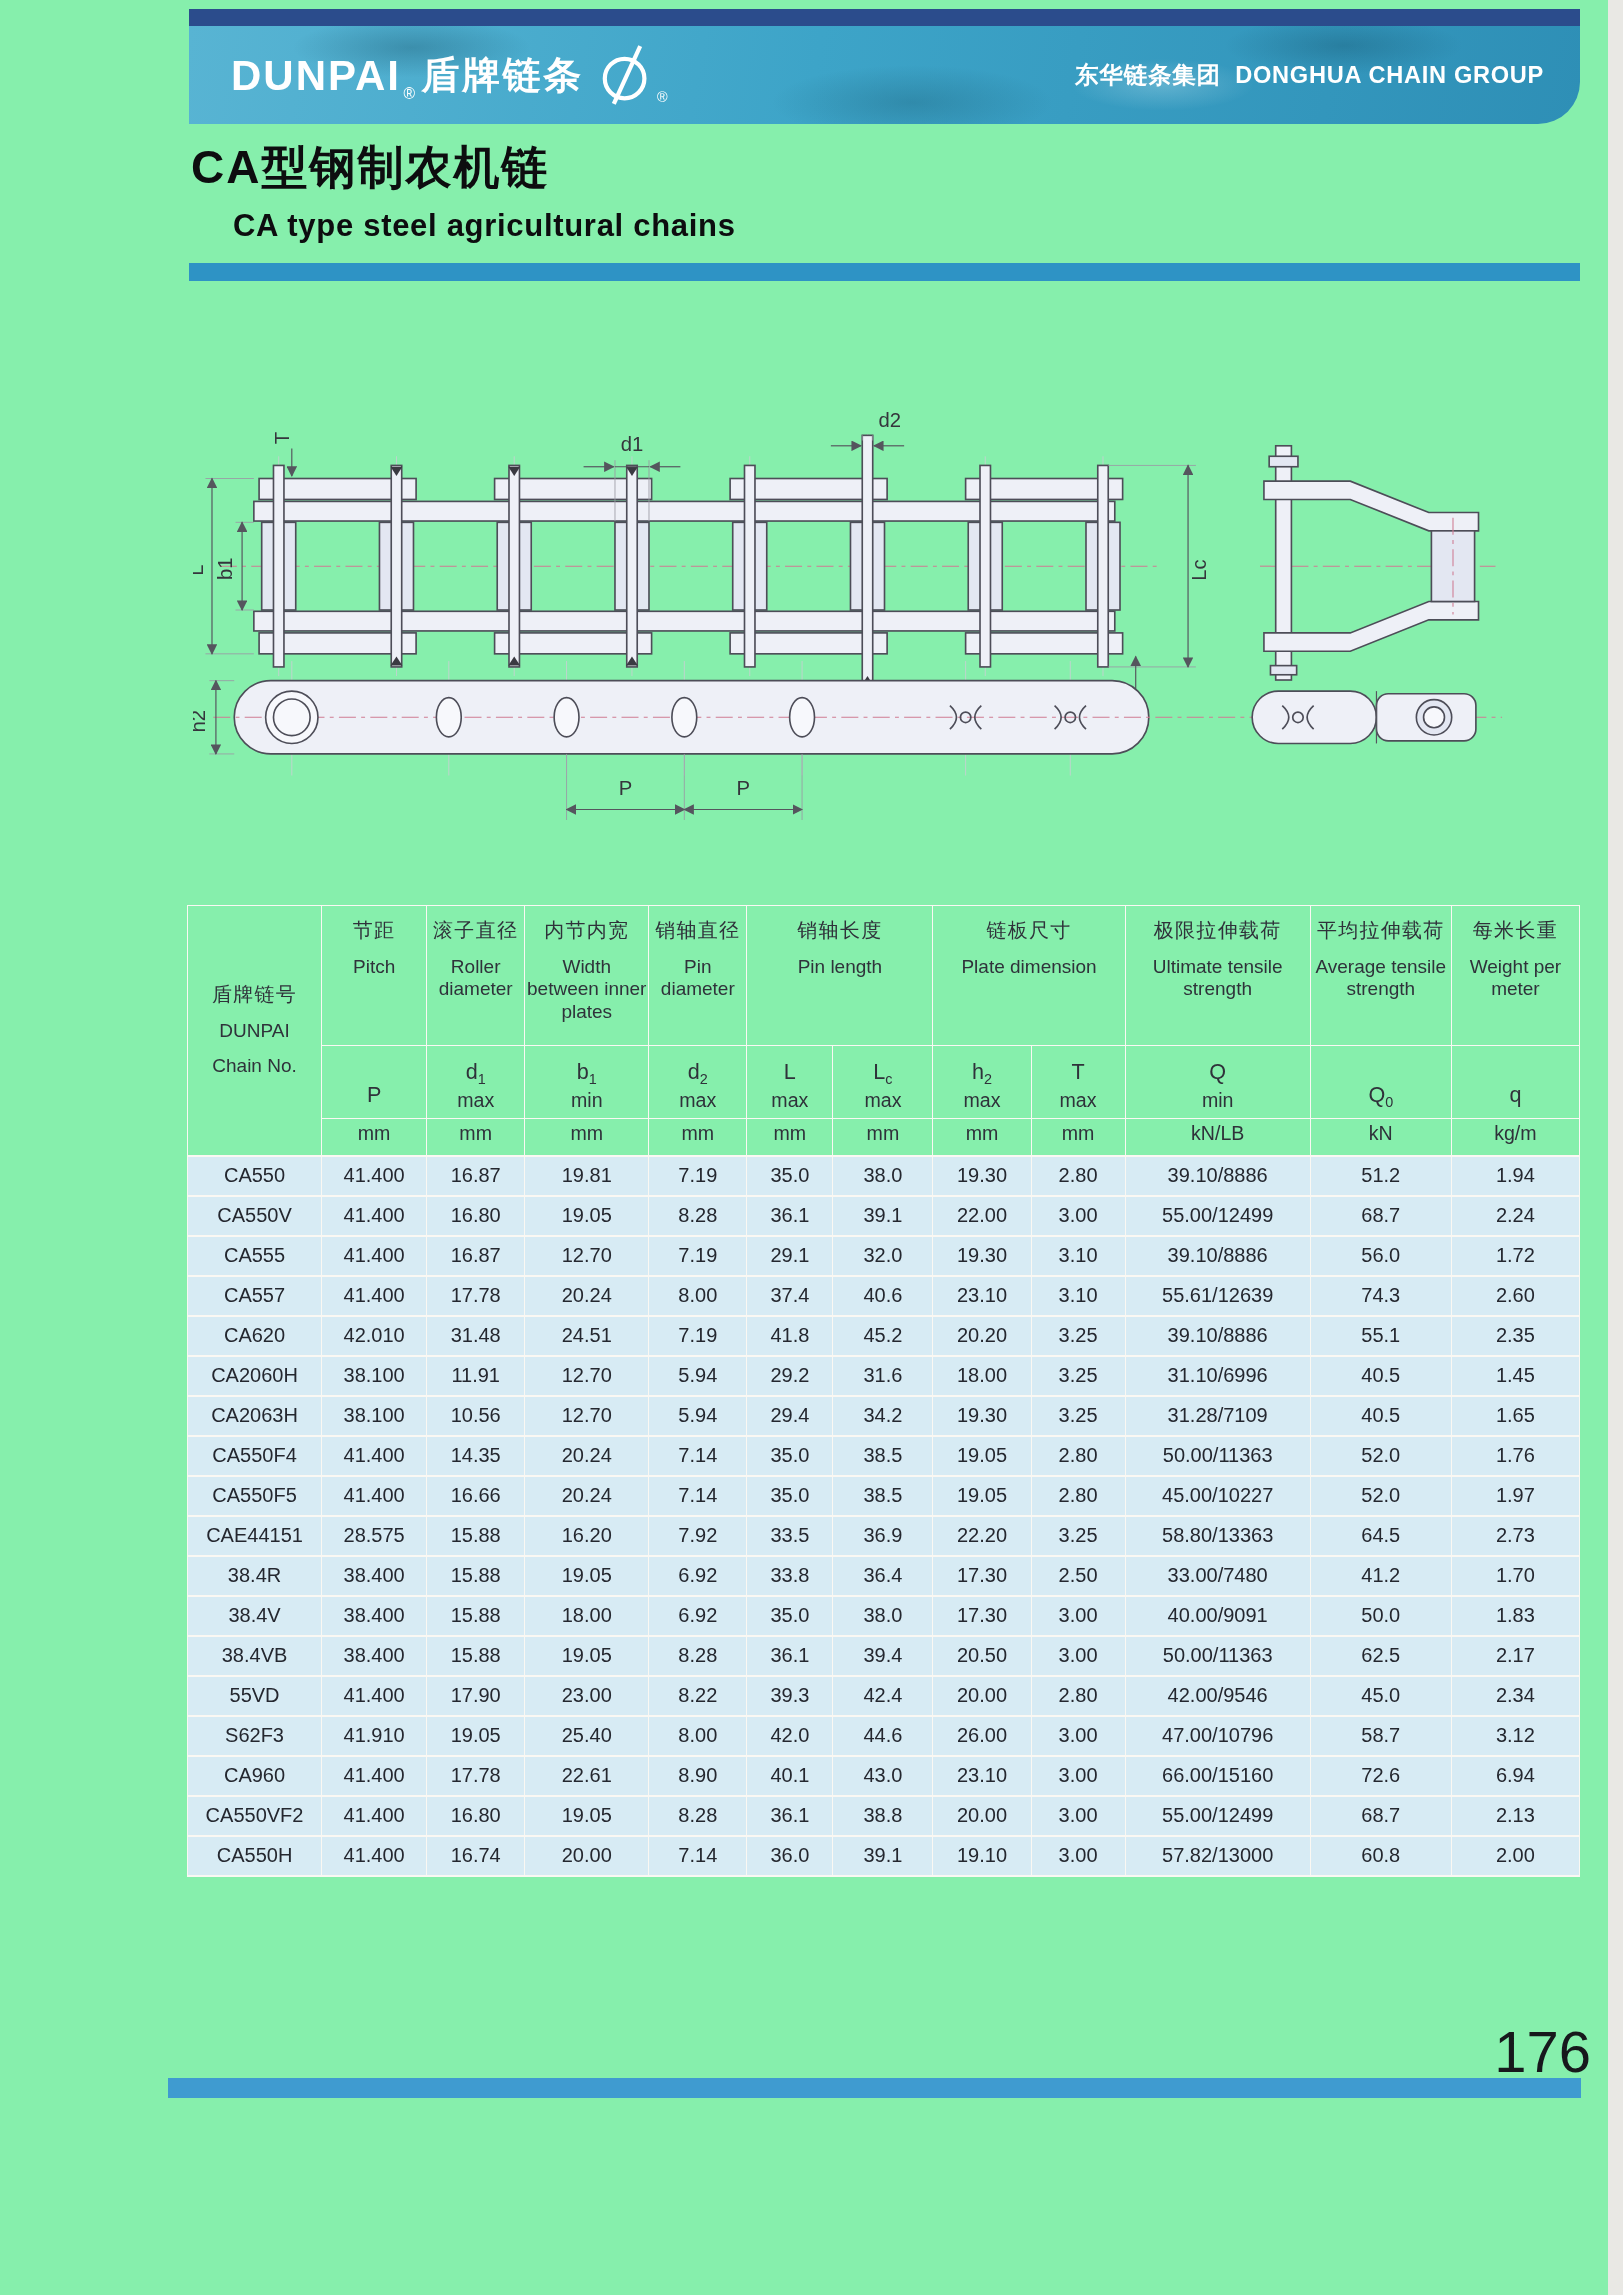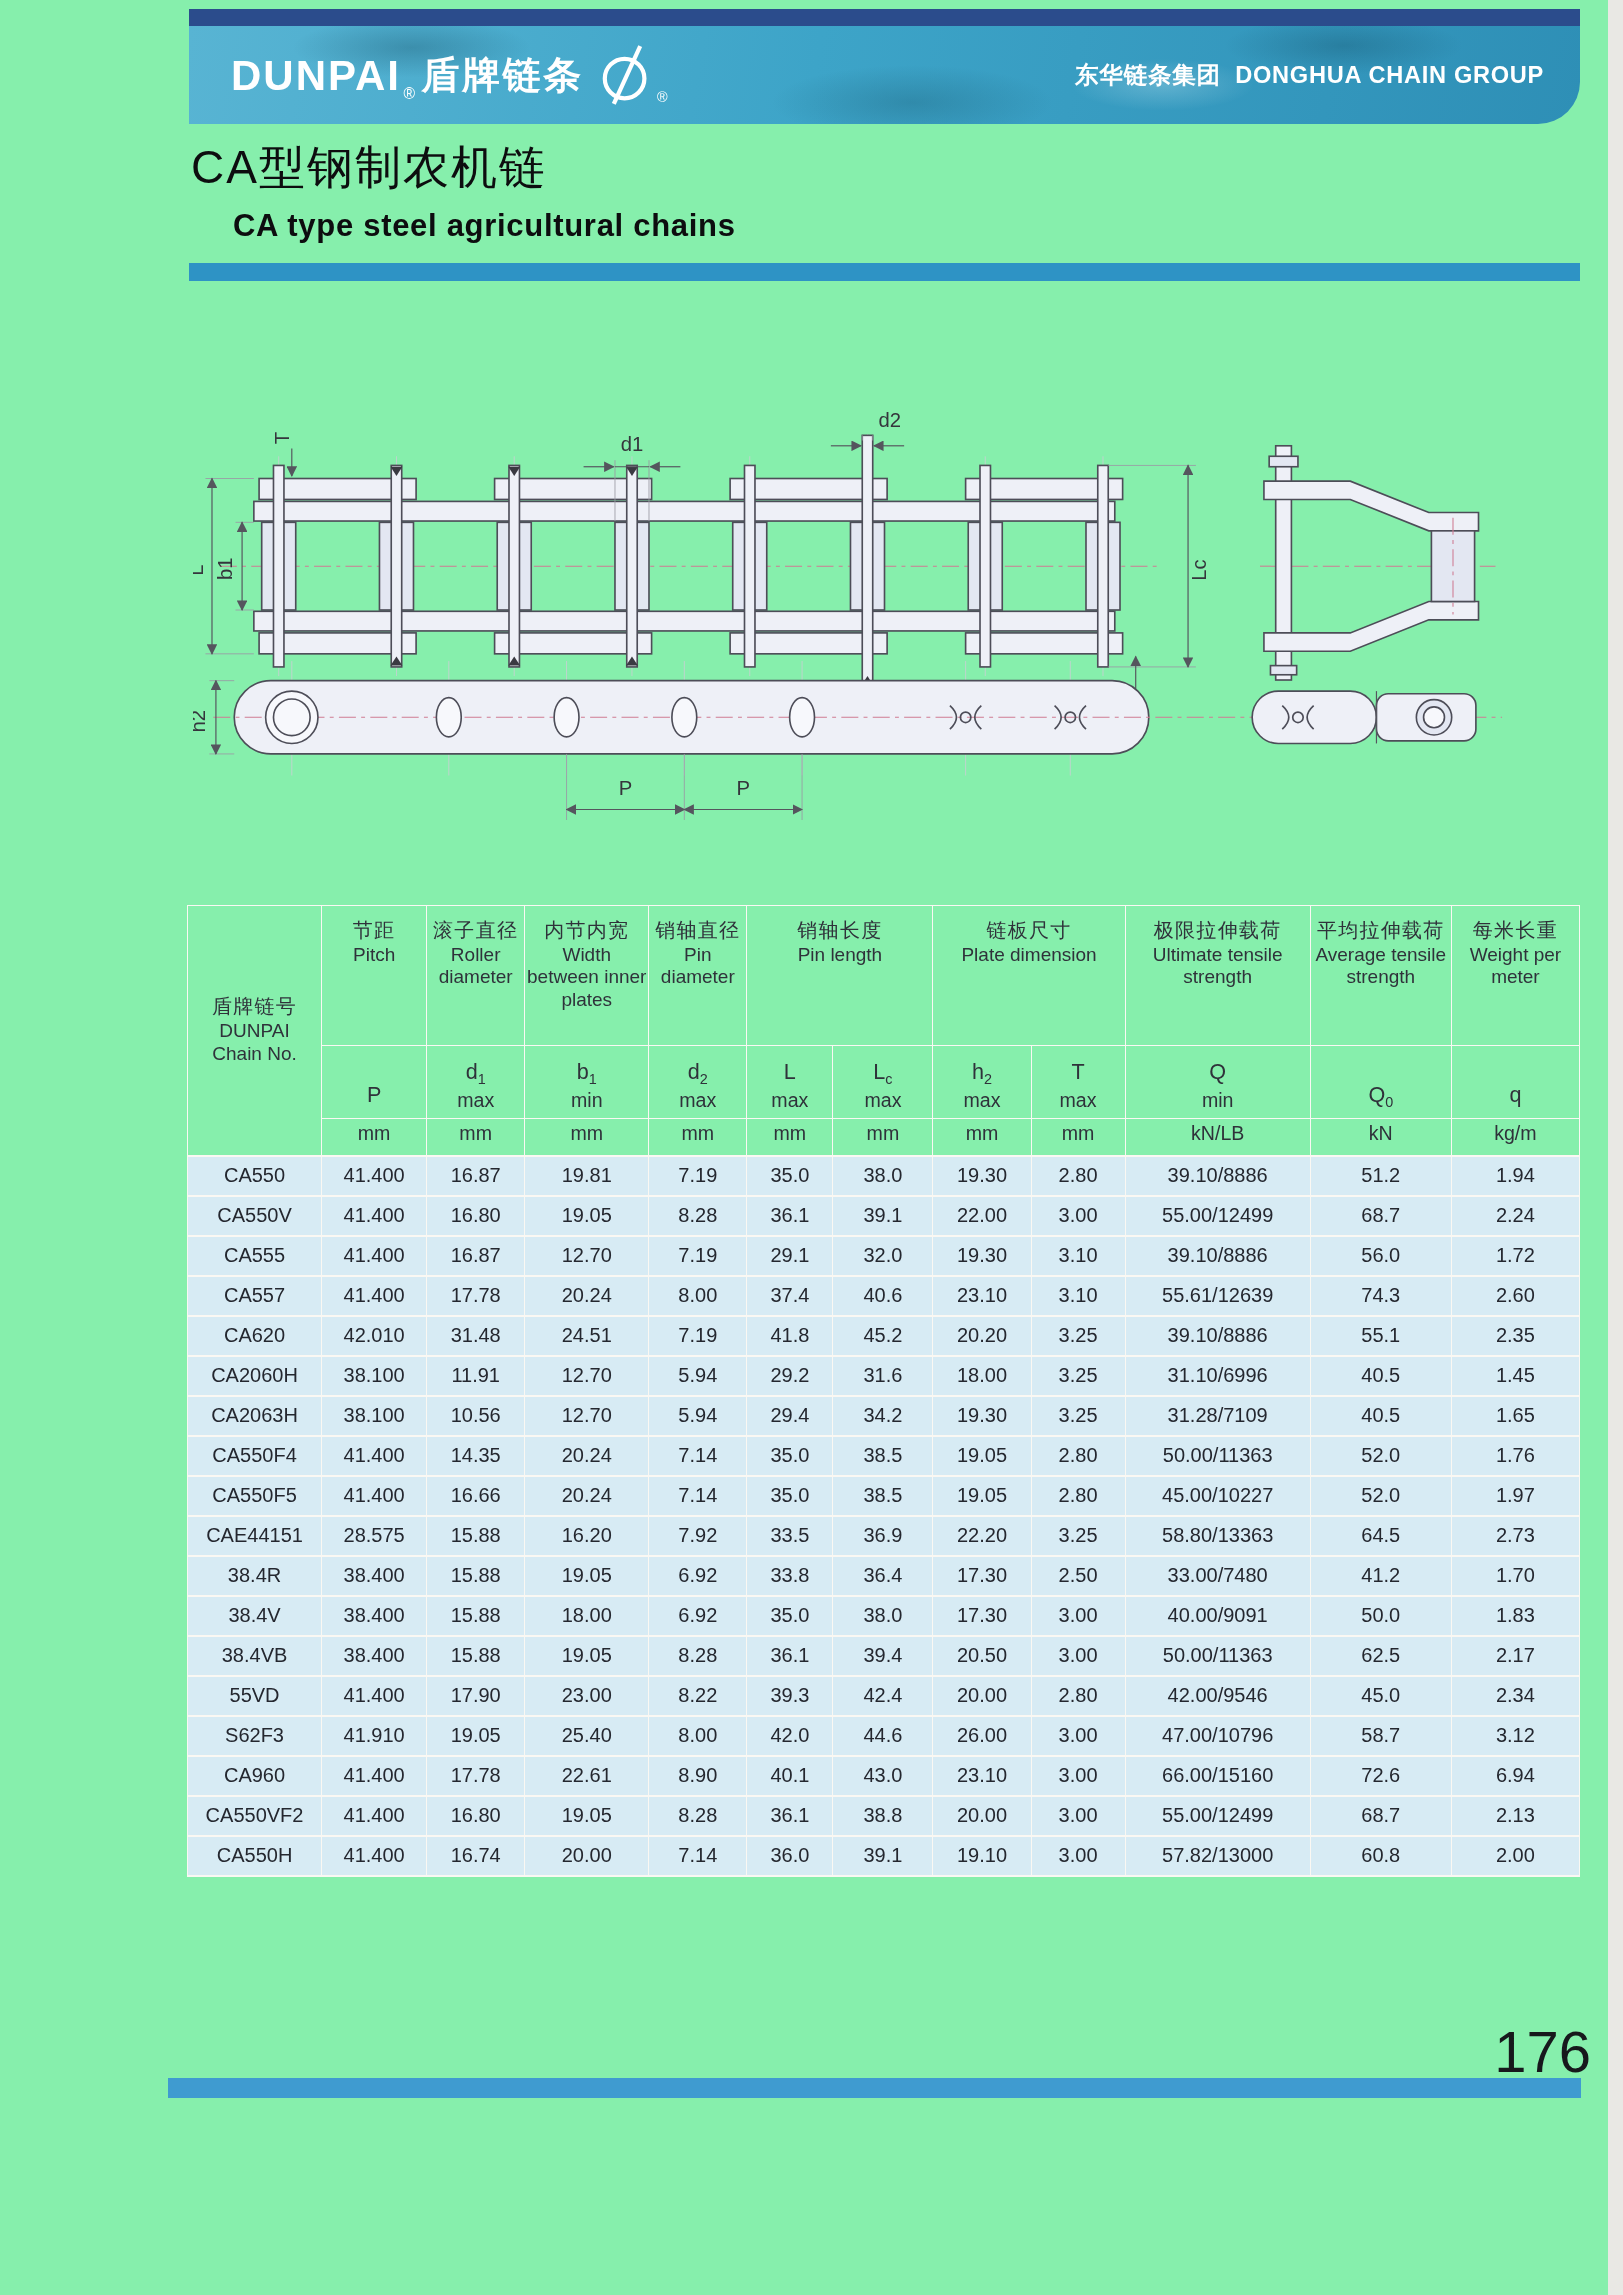--- a/index.html
+++ b/index.html
@@ -22,21 +22,21 @@
   .brand-en { font-size:42px; font-weight:bold; letter-spacing:2px; }
   .reg { font-size:15.7px; align-self:flex-end; margin:0 6.5px 3.9px 2.6px; }
   .brand-cn { font-size:38px; font-weight:bold; letter-spacing:2.6px; }
   .logo-mark { margin-left:13px; display:flex; align-items:center; }
   .reg2 { font-size:14.4px; align-self:flex-end; margin-bottom:2.6px; }
   .group { position:absolute; right:36px; top:50%; transform:translateY(-50%);
            color:#ffffff; font-size:23.6px; font-weight:bold; letter-spacing:0.7px; }
 
   
   .title-block { position:absolute; left:191px; top:137px; color:#0d0d0f; }
-  .title-cn { font-size:46px; font-weight:normal; letter-spacing:2px; }
+  .title-cn { font-size:46px; font-weight:bold; letter-spacing:2px; }
   .title-en { font-size:31px; font-weight:bold; letter-spacing:0.7px; margin-top:9.2px;margin-left:42px; }
   .title-rule { position:absolute; left:189px; top:263px; width:1391px; height:17.7px; background:#2e93c5; }
 
   
   .drawings { position:absolute; left:193px; top:383px; width:1313px; height:507px; }
   .metal  { fill:#eef0f7; stroke:#4d4d58; stroke-width:2.5; }
   .metal2 { fill:#e3e7f2; stroke:#4d4d58; stroke-width:2.5; }
   .hole   { fill:#f7f8fc; stroke:#4d4d58; stroke-width:2.5; }
   .dim  { stroke:#55555e; stroke-width:1.8; fill:none; }
   .ext  { stroke:#9a9aa4; stroke-width:1.3; }
@@ -49,21 +49,21 @@
   .table-wrap { position:absolute; left:187px; top:905px; width:1393px; }
   table.spec { width:100%; border-collapse:collapse; table-layout:fixed; }
   .col0{width:134px}.col1{width:105px}.col2{width:98px}.col3{width:124px}
   .col4{width:98px}.col5{width:86px}.col6{width:100px}.col7{width:98px}
   .col8{width:94px}.col9{width:185px}.col10{width:141px}.col11{width:128px}
   table.spec th, table.spec td { border:1.3px solid #faf8f3; font-weight:normal; text-align:center; }
   tr.group-row { height:140px; }
   tr.group-row th { vertical-align:top; padding-top:10.5px; color:#2f323a; }
   th.chain-head { vertical-align:middle !important; padding-top:0 !important; }
   .g-cn { font-size:20px; letter-spacing:1.3px; }
-  .g-en { font-size:19px; line-height:1.2; margin-top:0; }
+  .g-en { font-size:19px; line-height:1.2; margin-top:12px; }
   tr.sym-row { height:73px; }
   tr.sym-row th { vertical-align:bottom; padding-bottom:6.5px; color:#2f323a; }
   .sym { font-size:21.6px; }
   .sym sub { font-size:14.4px; }
   .qual { font-size:19.6px; margin-top:1.3px; }
   tr.unit-row { height:37px; }
   tr.unit-row th { vertical-align:top; padding-top:2.6px; font-size:19.6px; color:#2f323a; }
   tbody.rows td { background:#d7ebf4; height:36px; font-size:20px; color:#24272f;
                   border-width:2.6px 1.3px; }
 

